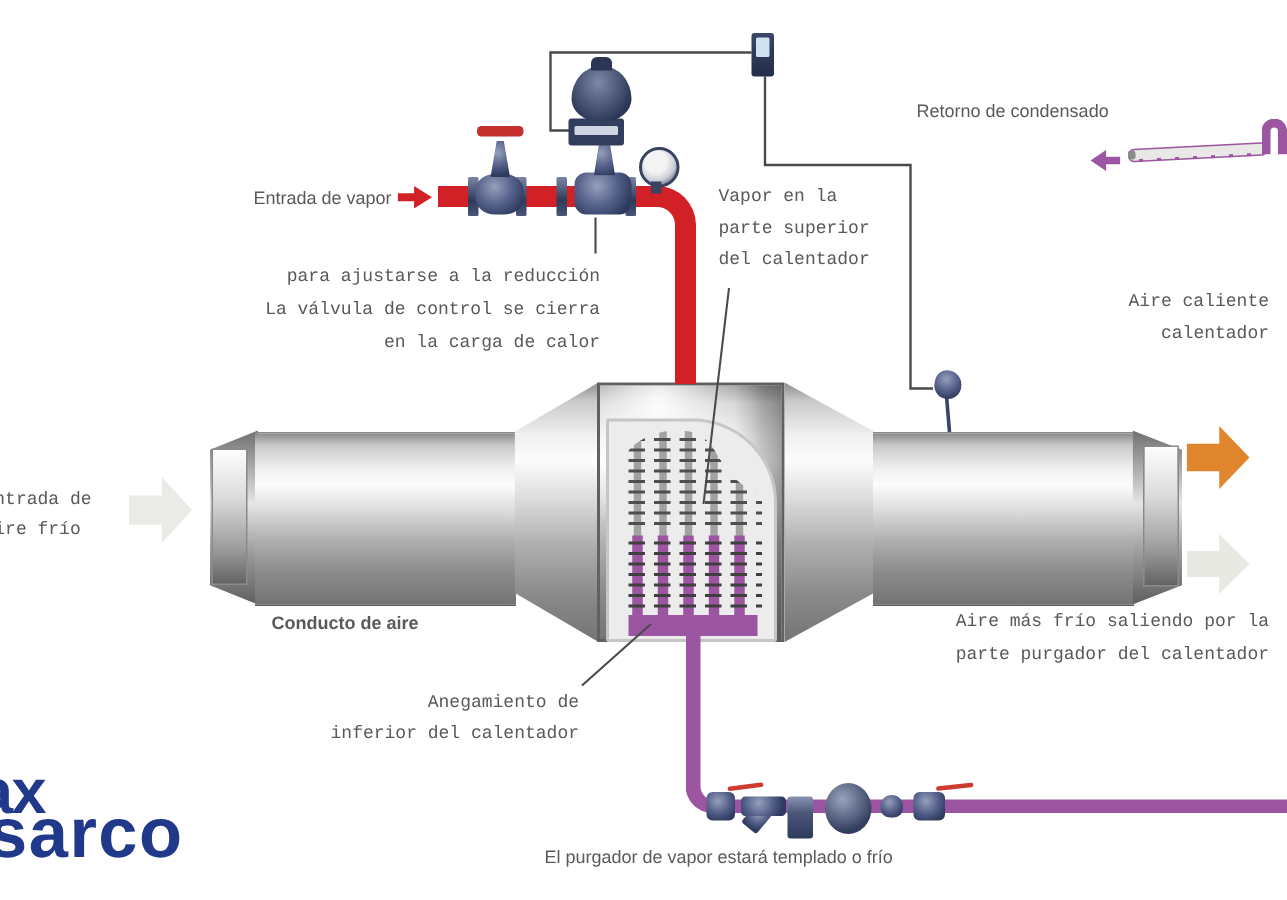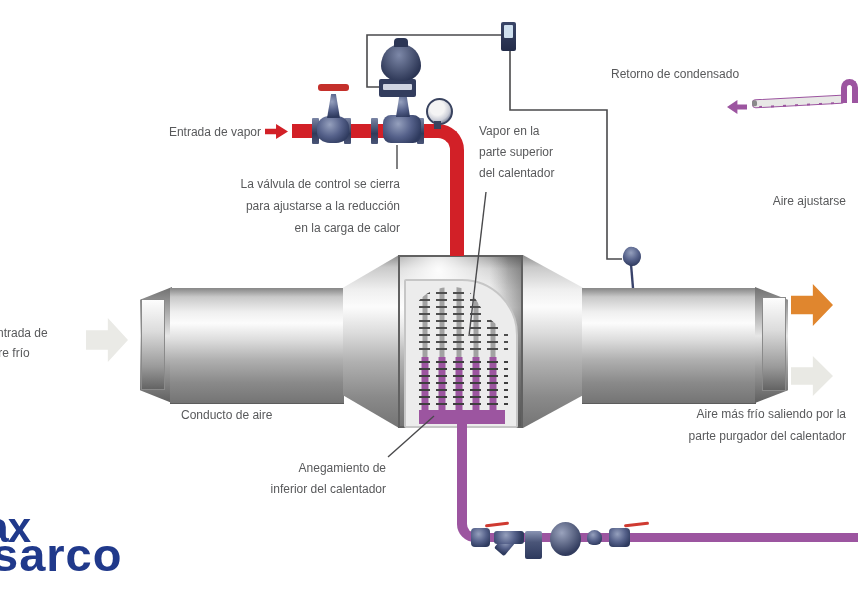--- a/index.html
+++ b/index.html
@@ -1,20 +1,20 @@
 <!DOCTYPE html>
 <html><head>
 <meta charset="utf-8">
 <style>
   html,body{margin:0;padding:0;background:#fff;}
   .canvas{position:relative;width:858px;height:600px;background:#ffffff;overflow:hidden;
           font-family:"Liberation Sans",sans-serif;}
   .abs{position:absolute;}
   .lbl{position:absolute;color:#58595b;font-size:12px;line-height:21px;white-space:nowrap;}
-  .lbl div{white-space:nowrap;}
+  .lbl div{white-space:nowrap;font-family:Liberation Mono, monospace;}
   .r{text-align:right;}
   
   .metal{background:linear-gradient(180deg,#8c8c8c 0%,#c9c9c9 7%,#efefef 20%,#fcfcfc 30%,
          #dcdcdc 45%,#b0b0b0 62%,#8a8a8a 82%,#747474 100%);}
   .metal-dark{background:linear-gradient(180deg,#6f6f6f 0%,#b5b5b5 25%,#e6e6e6 42%,
          #9c9c9c 70%,#5f5f5f 100%);}
   .cyl{border-top:1px solid #8b8b8b;border-bottom:1px solid #5c5c5c;}
   .box-sheen{position:absolute;inset:0;
      background:radial-gradient(ellipse 100px 130px at 32% 8%,rgba(255,255,255,.95),rgba(255,255,255,0) 70%),
                 linear-gradient(90deg,rgba(0,0,0,0) 74%,rgba(55,55,55,.45) 100%);}
@@ -164,54 +164,56 @@
               background:linear-gradient(180deg,#8a94b3,#4a5578 40%,#2e3a5e);"></div>
   <div class="abs" style="left:550px;top:522px;width:31px;height:34px;border-radius:50%;
               background:radial-gradient(circle at 38% 32%,#9aa3bd,#323c5e 72%);"></div>
   <div class="abs steel" style="left:587px;top:530px;width:15px;height:15px;border-radius:50% 50% 40% 40%;"></div>
   <div class="lever" style="left:624px;top:523px;width:25px;transform:rotate(-6deg);"></div>
   <div class="abs steel" style="left:609px;top:528px;width:21px;height:19px;border-radius:4px;"></div>
 
   <div class="lbl r" style="left:126px;top:122px;width:135px;">Entrada de vapor</div>
 
   <div class="lbl r" style="left:150px;top:173px;width:250px;line-height:22px;">
+    <div>para ajustarse a la reducción</div>
     <div>La válvula de control se cierra</div>
-    <div>para ajustarse a la reducción</div>
     <div>en la carga de calor</div>
   </div>
 
   <div class="lbl" style="left:479px;top:121px;">
     <div>Vapor en la</div>
     <div>parte superior</div>
     <div>del calentador</div>
   </div>
 
   <div class="lbl" style="left:611px;top:64px;">Retorno de condensado</div>
 
   <div class="lbl r" style="left:666px;top:191px;width:180px;">
-    <div>Aire ajustarse</div>
+    <div>Aire caliente</div>
+    <div>calentador</div>
   </div>
 
   <div class="lbl" style="left:-11px;top:323px;line-height:20px;">
     <div>Entrada de</div>
     <div>aire frío</div>
   </div>
 
-  <div class="lbl" style="left:181px;top:405px;">Conducto de aire</div>
+  <div class="lbl" style="left:181px;top:405px;font-weight:bold;">Conducto de aire</div>
 
   <div class="lbl r" style="left:606px;top:403px;width:240px;line-height:22px;">
     <div>Aire más frío saliendo por la</div>
     <div>parte purgador del calentador</div>
   </div>
 
   <div class="lbl r" style="left:195px;top:458px;width:191px;">
     <div>Anegamiento de</div>
     <div>inferior del calentador</div>
   </div>
 
+  <div class="lbl" style="left:363px;top:561px;">El purgador de vapor estará templado o frío</div>
 
   <div class="abs" style="left:0;top:0;width:0;height:0;">
     <div class="abs" style="left:-152px;top:508px;width:182px;text-align:right;font-weight:bold;font-size:42px;
                 color:#20398b;letter-spacing:-1px;line-height:40px;">spirax</div>
     <div class="abs" style="left:-8px;top:532px;font-weight:bold;font-size:47px;color:#20398b;
                 letter-spacing:1px;line-height:46px;">sarco</div>
   </div>
 
 </div>
 

